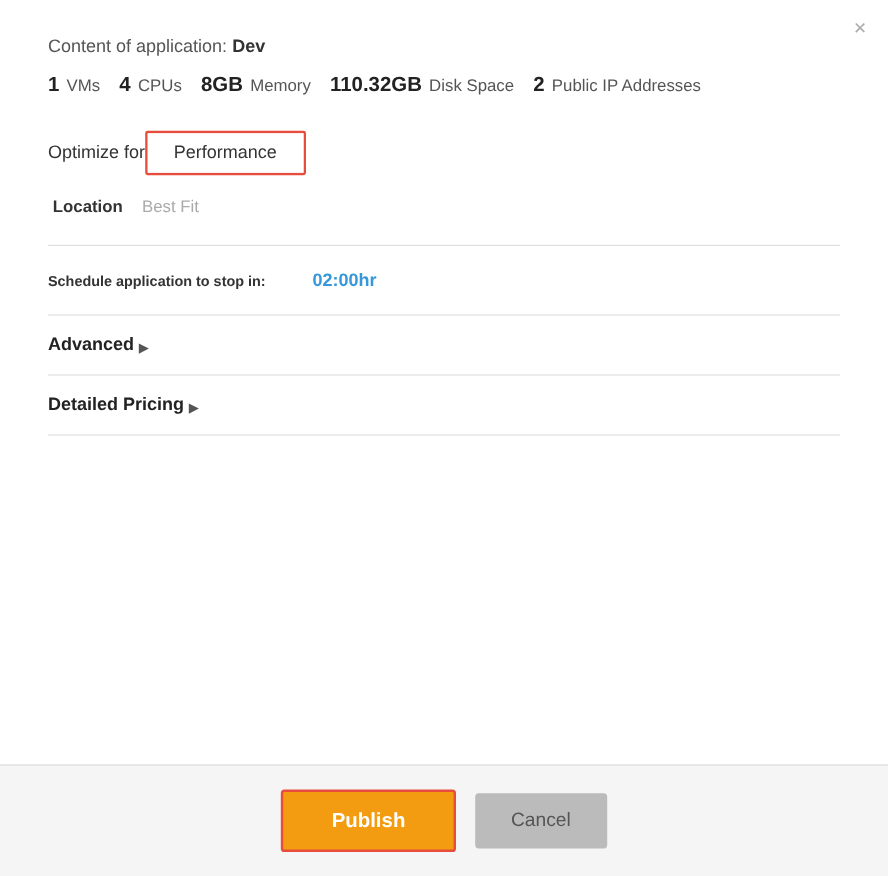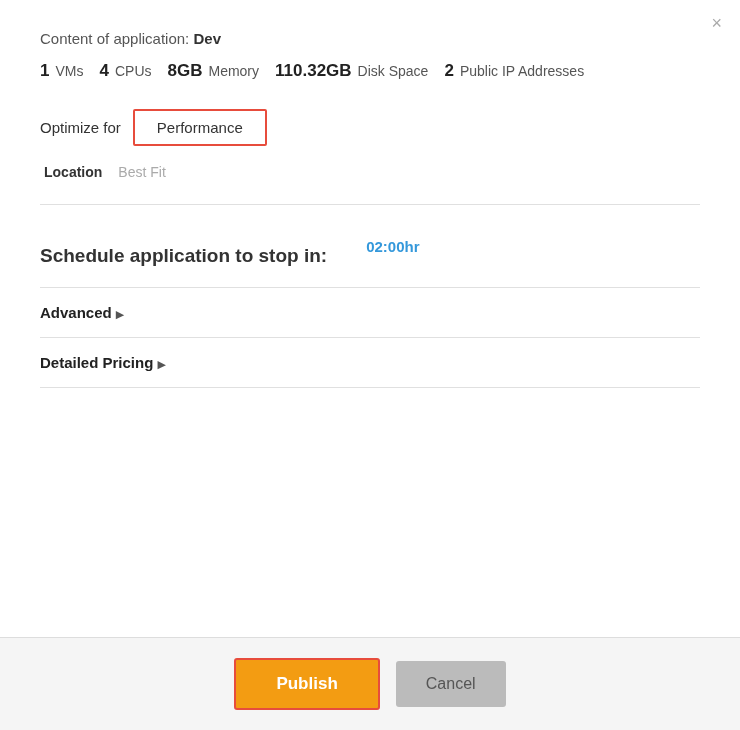--- a/index.html
+++ b/index.html
@@ -82,21 +82,20 @@
     .stat-label {
       font-size: 14px;
       color: #555;
       margin-right: 10px;
     }
 
     .optimize-row {
       display: flex;
       align-items: center;
       margin-bottom: 18px;
-      gap: 12px;
     }
 
     .optimize-label {
       font-size: 15px;
       color: #333;
       font-weight: 500;
       white-space: nowrap;
     }
 
     .toggle-group {
@@ -157,24 +156,23 @@
     }
 
     .schedule-row {
       display: flex;
       align-items: center;
       gap: 10px;
       margin-bottom: 20px;
     }
 
     .schedule-label {
-      font-size: 19px;
-      font-weight: bold;
-      color: #333;
-      margin-top: 20px;
+      font-size: 12px;
+      font-weight: bold;
+      color: #333;
     }
 
     .schedule-value {
       font-size: 15px;
       font-weight: bold;
       color: #3498db;
       margin-left: 29px;
     }
 
     .collapsible-section {

